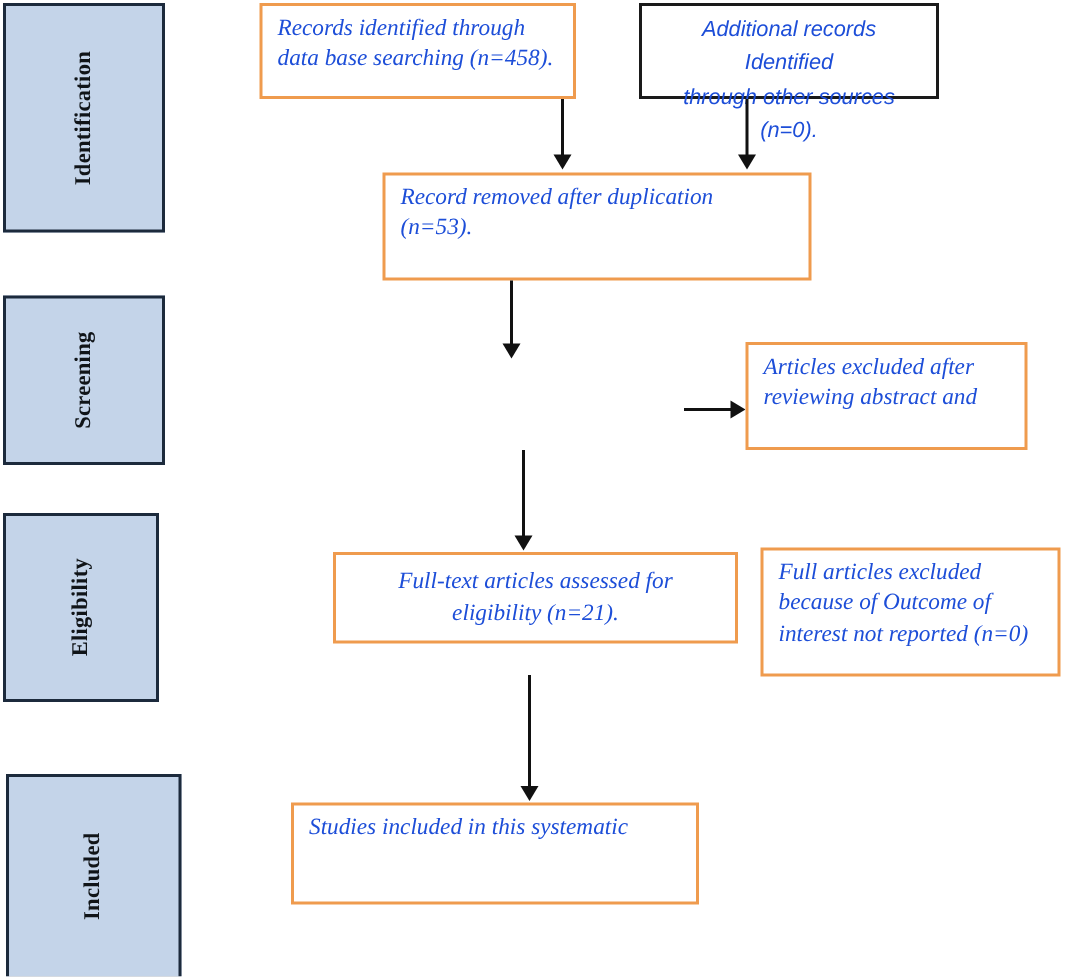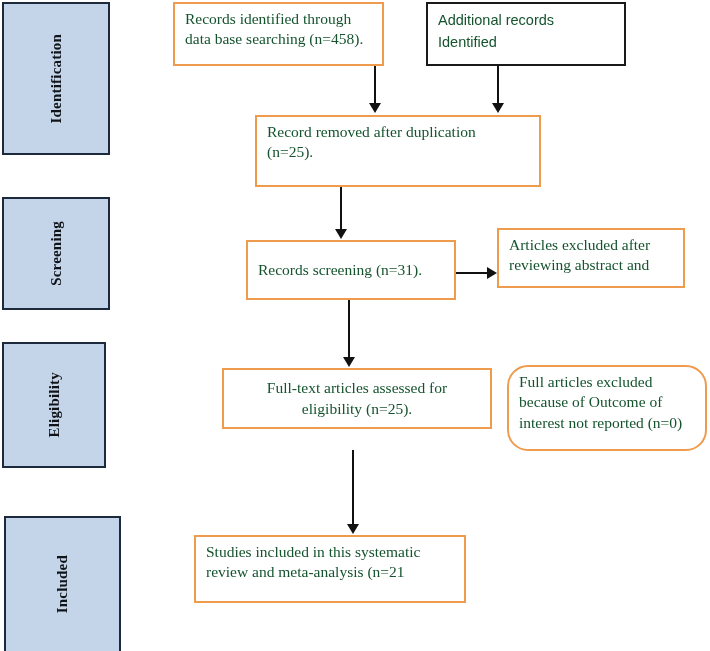--- a/index.html
+++ b/index.html
@@ -47,24 +47,25 @@
     align-items: center;
   }
   .flow-box.black-border {
     border-color: #1a1a1a;
     border-width: 2px;
   }
   .flow-text {
     font-family: "Liberation Serif", "DejaVu Serif", serif;
     font-size: 15.5px;
     line-height: 1.32;
-    color: #14532d;
+    color: #1d4ed8;
     padding: 13px 10px;
     width: 100%;
     box-sizing: border-box;
+    font-style: italic;
   }
   .flow-text.sans {
     font-family: "Liberation Sans", "DejaVu Sans", sans-serif;
     font-size: 14.5px;
     line-height: 1.55;
   }
   .flow-text.center {
     text-align: center;
   }
   .flow-box.top-align {
@@ -131,72 +132,67 @@
     <span class="stage-label">Included</span>
   </div>
 
   <div class="flow-box top-align" style="left:173px; top:2px; width:211px; height:64px;">
     <div class="flow-text">
       <div>Records identified through</div>
       <div>data base searching (n=458).</div>
     </div>
   </div>
 
-  <div class="flow-box black-border top-align" style="left:426px; top:2px; width:200px; height:64px;">
+  <div class="flow-box black-border top-align" style="left:426px; top:2px; width:200px; height:64px;text-align:center;">
     <div class="flow-text sans">
       <div>Additional records Identified</div>
+      <div>through other sources (n=0).</div>
     </div>
   </div>
 
   <div class="v-arrow" style="left:374px; top:66px; height:38px;"></div>
   <div class="v-arrow" style="left:497px; top:66px; height:38px;"></div>
 
   <div class="flow-box top-align" style="left:255px; top:115px; width:286px; height:72px;">
     <div class="flow-text">
       <div>Record removed after duplication</div>
-      <div>(n=25).</div>
+      <div>(n=53).</div>
     </div>
   </div>
 
   <div class="v-arrow" style="left:340px; top:187px; height:43px;"></div>
 
-  <div class="flow-box" style="left:246px; top:240px; width:210px; height:60px;">
-    <div class="flow-text">
-      <div>Records screening (n=31).</div>
-    </div>
-  </div>
 
   <div class="h-arrow" style="left:456px; top:272px; width:32px;"></div>
 
-  <div class="flow-box top-align" style="left:497px; top:228px; width:188px; height:60px;">
+  <div class="flow-box top-align" style="left:497px; top:228px; width:188px; height:72px;">
     <div class="flow-text">
       <div>Articles excluded after</div>
       <div>reviewing abstract and</div>
     </div>
   </div>
 
   <div class="v-arrow" style="left:348px; top:300px; height:58px;"></div>
 
   <div class="flow-box" style="left:222px; top:368px; width:270px; height:61px;">
     <div class="flow-text center">
       <div>Full-text articles assessed for</div>
-      <div>eligibility (n=25).</div>
+      <div>eligibility (n=21).</div>
     </div>
   </div>
 
-  <div class="flow-box top-align" style="left:507px; top:365px; width:200px; height:86px;border-radius:21px;">
+  <div class="flow-box top-align" style="left:507px; top:365px; width:200px; height:86px;">
     <div class="flow-text">
       <div>Full articles excluded</div>
       <div>because of Outcome of</div>
       <div>interest not reported (n=0)</div>
     </div>
   </div>
 
   <div class="v-arrow" style="left:352px; top:450px; height:75px;"></div>
 
   <div class="flow-box top-align" style="left:194px; top:535px; width:272px; height:68px;">
     <div class="flow-text">
       <div>Studies included in this systematic</div>
-      <div>review and meta-analysis (n=21</div>
     </div>
   </div>
 
 </div>
 
 </body></html>

